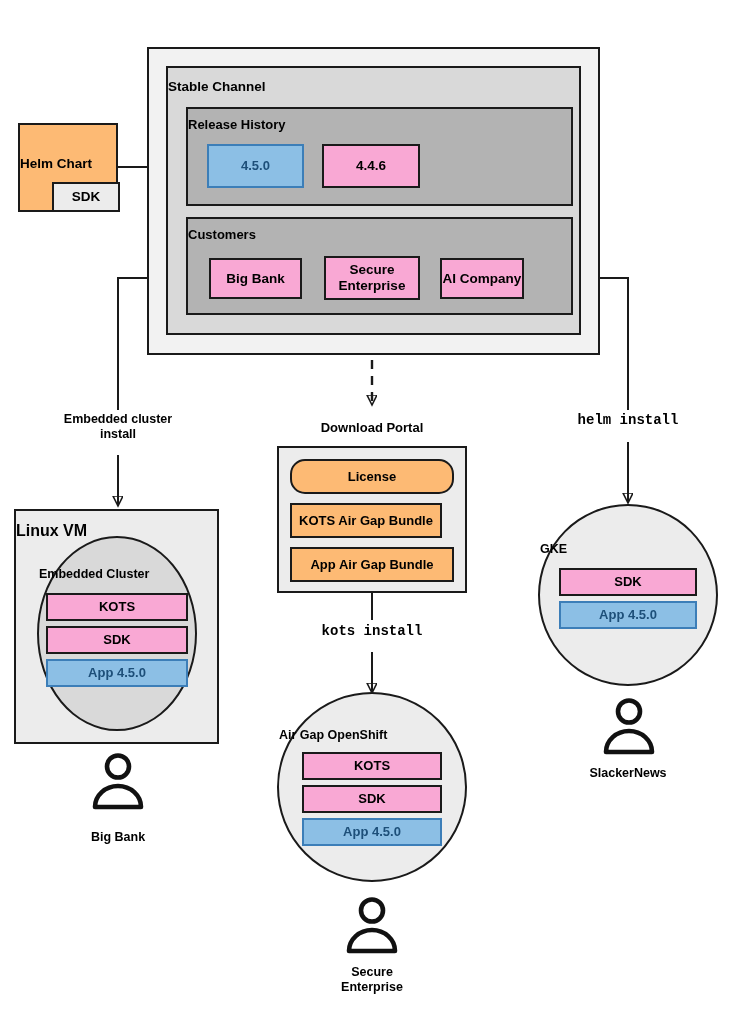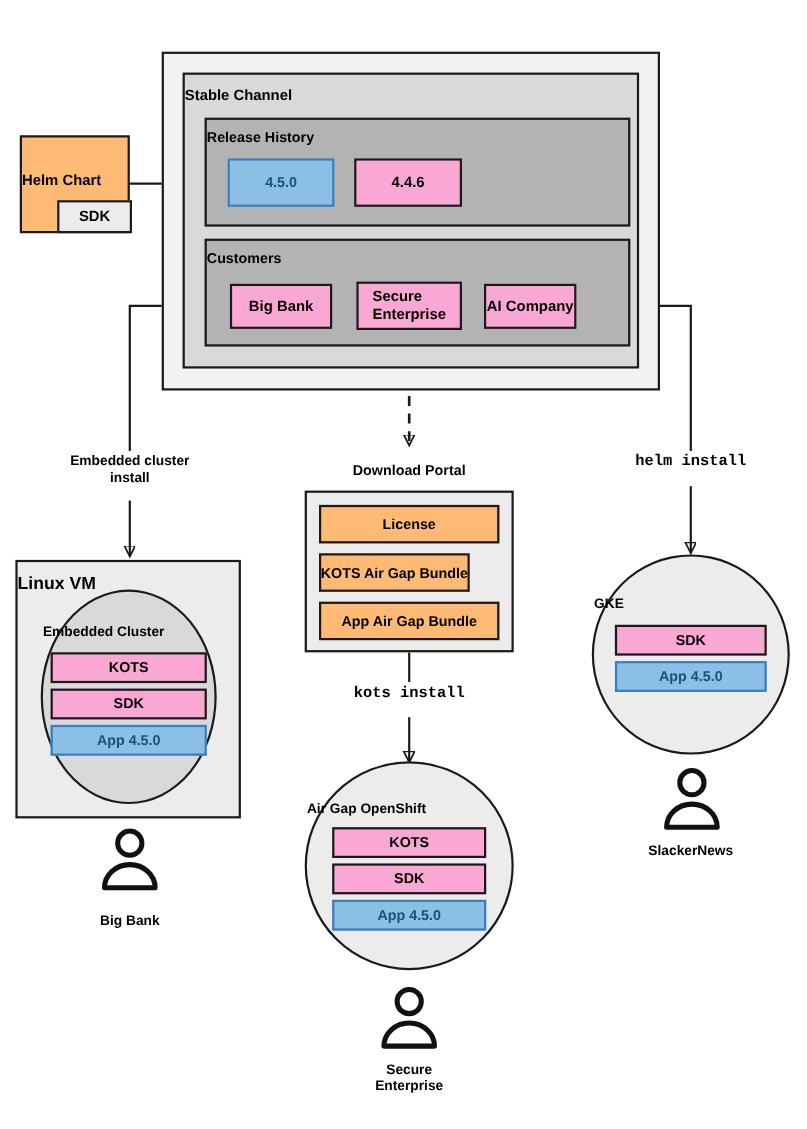--- a/index.html
+++ b/index.html
@@ -1,21 +1,21 @@
 <!DOCTYPE html>
 <html><head>
 <meta charset="utf-8">
 <style>
   html,body{margin:0;padding:0;background:#ffffff;}
   body{width:734px;height:1026px;font-family:"Liberation Sans",sans-serif;color:#000;}
   #stage{position:relative;width:734px;height:1026px;overflow:hidden;}
   svg#wires{position:absolute;left:0;top:0;width:734px;height:1026px;pointer-events:none;}
 
   .box{position:absolute;box-sizing:border-box;border:2px solid #1a1a1a;}
-  .lbl{position:absolute;box-sizing:border-box;text-align:left;font-weight:bold;white-space:pre;
+  .lbl{position:absolute;box-sizing:border-box;text-align:center;font-weight:bold;white-space:pre;
        display:flex;align-items:center;justify-content:center;line-height:1.18;}
 
   .t-outer{background:#f2f2f2;}
   .t-stable{background:#d9d9d9;}
   .t-group{background:#b3b3b3;}
   .t-white{background:#f9a8d4;}
   .t-blue{background:#8cbfe5;border-color:#3c7eb8;color:#1d4f79;}
   .t-grey{background:#fdba74;}
   .t-light{background:#ececec;}
   .t-circ-grey{background:#d9d9d9;border-radius:50%;}
@@ -95,22 +95,22 @@
 
   <div class="plain" style="left:38px;top:412px;width:160px;font-size:12.5px;">Embedded cluster
 install</div>
 
   <div class="plain mono" style="left:292px;top:623px;width:160px;font-size:14px;">kots install</div>
 
   <div class="plain mono" style="left:548px;top:412px;width:160px;font-size:14px;">helm install</div>
 
   <div class="plain" style="left:292px;top:420px;width:160px;font-size:13px;">Download Portal</div>
   <div class="box t-light" style="left:277px;top:446px;width:190px;height:147px;"></div>
-  <div class="box lbl t-grey" style="left:290px;top:459px;width:164px;height:35px;font-size:13px;">License</div>
-  <div class="box lbl t-grey" style="left:290px;top:503px;width:137px;height:35px;font-size:13px;">KOTS Air Gap Bundle</div>
+  <div class="box lbl t-grey" style="left:290px;top:459px;width:164px;height:35px;font-size:13px;border-radius:15px;">License</div>
+  <div class="box lbl t-grey" style="left:290px;top:503px;width:152px;height:35px;font-size:13px;">KOTS Air Gap Bundle</div>
   <div class="box lbl t-grey" style="left:290px;top:547px;width:164px;height:35px;font-size:13px;">App Air Gap Bundle</div>
 
   <div class="box t-light" style="left:14px;top:509px;width:205px;height:235px;">
     <div class="hdr" style="top:11px;font-size:16px;">Linux VM</div>
   </div>
   <div class="box t-circ-grey" style="left:37px;top:536px;width:160px;height:195px;">
     <div class="hdr" style="top:29px;font-size:12.5px;">Embedded Cluster</div>
   </div>
   <div class="box lbl t-white" style="left:46px;top:593px;width:142px;height:28px;font-size:13px;">KOTS</div>
   <div class="box lbl t-white" style="left:46px;top:626px;width:142px;height:28px;font-size:13px;">SDK</div>

